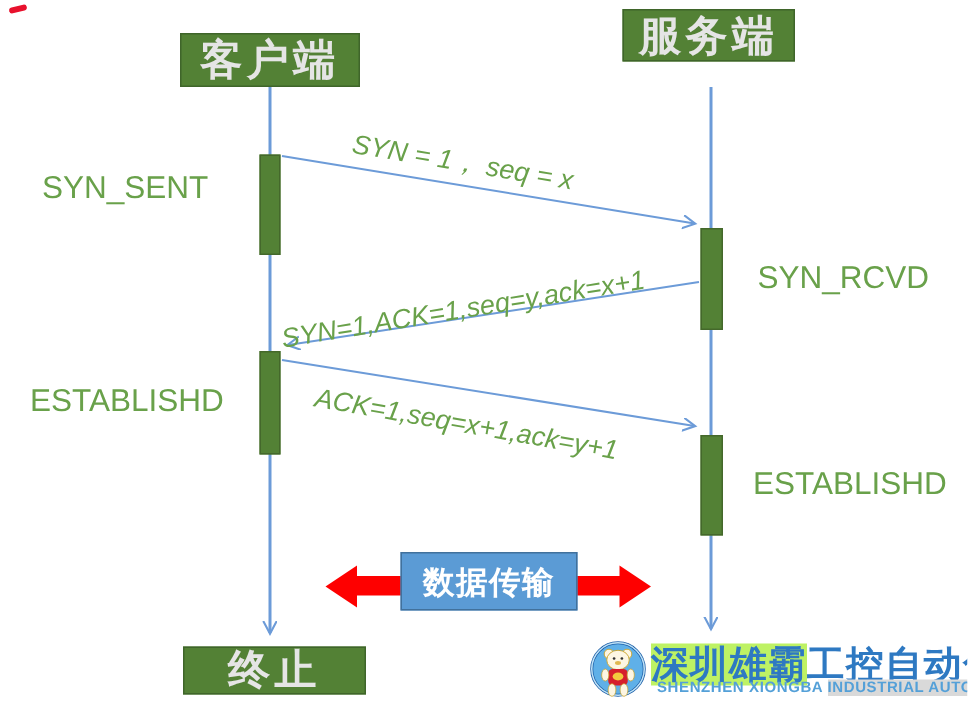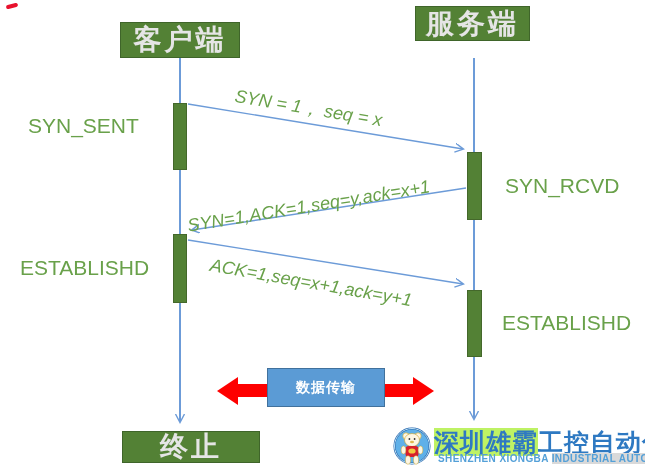--- a/index.html
+++ b/index.html
@@ -41,21 +41,21 @@
     border-right:21px solid #fe0000;
   }
   .red-head.right{
     left:413px;top:377px;
     border-top:14px solid transparent;border-bottom:14px solid transparent;
     border-left:21px solid #fe0000;
   }
   .transfer-box{
     position:absolute;left:267px;top:368px;width:118px;height:39px;
     background:#5b9bd5;border:1px solid #41719c;box-sizing:border-box;
-    color:#ffffff;font-weight:bold;font-size:14px;letter-spacing:1px;
+    color:#ffffff;font-weight:bold;font-size:21px;letter-spacing:1px;
     display:flex;align-items:center;justify-content:center;z-index:5;
   }
   
   .logo-title{
     position:absolute;left:434px;top:426px;font-size:25px;font-weight:bold;
     color:#2e79c2;white-space:nowrap;z-index:6;letter-spacing:1px;
   }
   .logo-title .hl{background:#bef264;}
   .logo-sub{
     position:absolute;left:438px;top:453px;font-size:10px;font-weight:bold;
@@ -112,21 +112,21 @@
   <div class="msg-label" style="left:186px;top:216px;transform:rotate(-9.3deg);">SYN=1,ACK=1,seq=y,ack=x+1</div>
   <div class="msg-label" style="left:212px;top:255px;transform:rotate(10deg);">ACK=1,seq=x+1,ack=y+1</div>
 
   <div class="red-head left"></div>
   <div class="red-shaft"></div>
   <div class="red-head right"></div>
   <div class="transfer-box">
     <span>数据传输</span>
   </div>
 
-  <div class="node-box" style="left:122px;top:431px;width:138px;height:32px;justify-content:center;">
+  <div class="node-box" style="left:122px;top:431px;width:122px;height:32px;justify-content:center;">
     <span>终止</span>
   </div>
 
   <div class="logo-badge">
     <svg width="38" height="40" viewBox="0 0 38 40">
       <circle cx="19" cy="19" r="17.5" fill="#5fb0e8" stroke="#1e5fa8" stroke-width="2"></circle>
       <circle cx="19" cy="19" r="17.5" fill="none" stroke="#bfe3f7" stroke-width="1"></circle>
 
       <circle cx="13" cy="9" r="3.2" fill="#fdf6e3" stroke="#c9a227" stroke-width="0.6"></circle>
       <circle cx="25" cy="9" r="3.2" fill="#fdf6e3" stroke="#c9a227" stroke-width="0.6"></circle>

